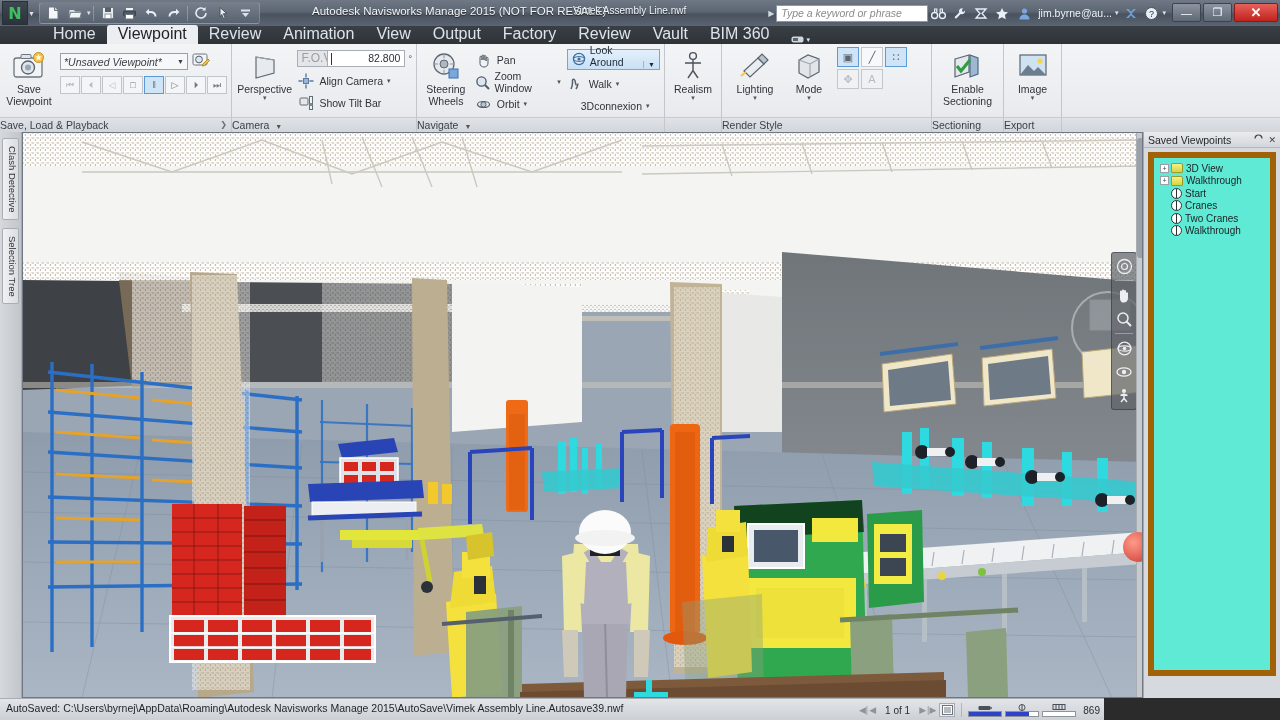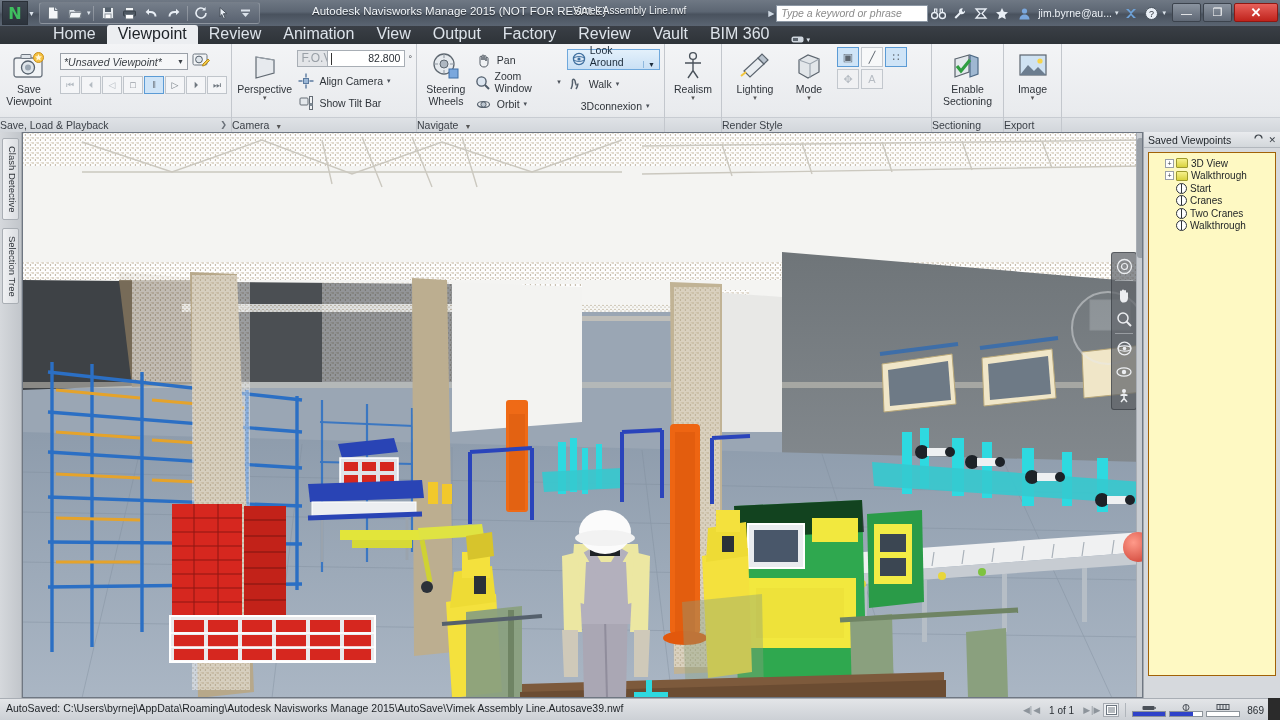--- a/index.html
+++ b/index.html
@@ -210,42 +210,42 @@
   .dock-head {
     height: 16px; background: linear-gradient(to bottom,#e9ebee,#d3d7db);
     border-bottom: 1px solid #b2b7bd;
     display: flex; align-items: center; padding: 0 4px;
     font-size: 10.5px; color: #23282d;
   }
   .dock-head .spacer { flex: 1; }
   .dock-head .hicon { font-size: 9px; color: #3e444b; margin-left: 5px; }
   .dock-body {
     position: absolute; left: 4px; top: 20px; right: 4px; bottom: 22px;
-    background: #fef9c3; border: 1px solid #a16207;
-    padding: 4px 16px; overflow: hidden;
+    background: #5eead4; border: 6px solid #a16207;
+    padding: 4px 6px; overflow: hidden;
   }
   .tree-item { display: flex; align-items: center; height: 12px; font-size: 10px; color: #1c2024; margin-bottom: 0.5px; }
   .tree-exp {
     width: 9px; height: 9px; border: 1px solid #9aa0a7; background: #fff;
     font-size: 7px; line-height: 7px; text-align: center; color: #3a3f46; margin-right: 2px; flex: none;
   }
   .tree-indent { width: 11px; flex: none; }
   .folder-ic {
     width: 12px; height: 10px; background: linear-gradient(to bottom,#f6f08a,#d9d23e);
     border: 1px solid #9d9a2d; border-radius: 1px 2px 1px 1px; margin-right: 3px; flex: none;
   }
   .vp-ic {
     width: 11px; height: 11px; border: 1px solid #2d3238; border-radius: 50%;
     margin-right: 3px; flex: none; position: relative; background: #fff;
   }
   .vp-ic:after { content:""; position:absolute; left: 4px; top: 0; width: 1px; height: 9px; background: #2d3238; }
 
   
   .statusbar {
-    position: absolute; left: 0; bottom: 0; width: 1268px; height: 22px;
+    position: absolute; left: 0; bottom: 0; width: 1104px; height: 22px;
     background: linear-gradient(to bottom,#e3e5e8,#ccd0d5);
     border-top: 1px solid #a9aeb5;
     display: flex; align-items: center;
   }
   .status-text {
     position: absolute; left: 6px; top: 3px; font-size: 10.5px; color: #1e2226; white-space: nowrap;
   }
   .status-right {
     position: absolute; right: 4px; top: 0; height: 22px; display: flex; align-items: center; gap: 3px;
   }

